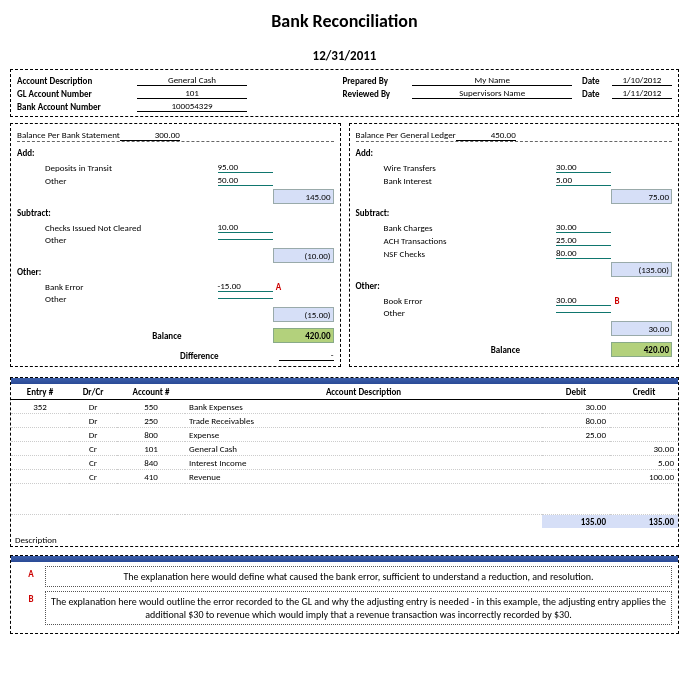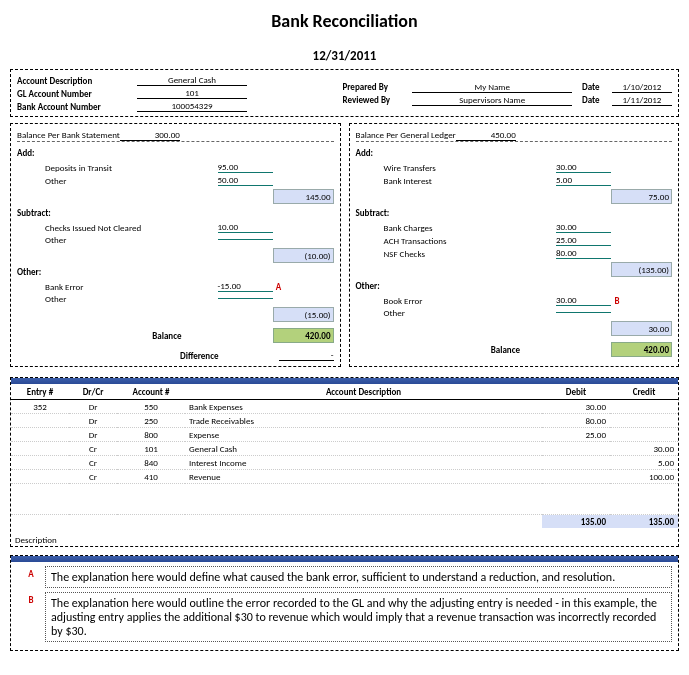--- a/index.html
+++ b/index.html
@@ -2,21 +2,21 @@
 <html><head>
 <meta charset="utf-8">
 <style>
   body { margin:0; padding:10px; font-family:"Calibri","Arial",sans-serif; font-size:9px; color:#000; background:#fff; }
   .page { width:669px; margin:0 auto; }
   .title { text-align:center; font-size:18px; font-weight:bold; margin-bottom:16px; }
   .subtitle { text-align:center; font-size:13px; font-weight:bold; margin-bottom:6px; }
   .dashed { border:1px dashed #000; }
   .hdr-grid { display:flex; }
   .hdr-left { flex:0 0 47%; padding:3px 6px; }
-  .hdr-right { flex:1; padding:3px 6px; display:flex;align-items:center; }
+  .hdr-right { flex:1; padding:3px 6px; display:flex; }
   .row { display:flex; align-items:center; margin:1px 0; }
   .lbl { font-weight:bold; flex:0 0 120px; }
   .val { flex:0 0 110px; text-align:center; border-bottom:1px solid #000; }
   .hdr-col { flex:1; }
   .hdr-r-lbl { font-weight:bold; flex:0 0 70px; }
   .hdr-r-val { flex:1; text-align:center; border-bottom:1px solid #000; margin-right:10px;}
   .hdr-date-lbl { font-weight:bold; flex:0 0 30px; }
   .hdr-date-val { flex:0 0 60px; text-align:center; border-bottom:1px solid #000; }
   .two-col { display:flex; gap:8px; margin-top:6px; }
   .panel { flex:1 1 50%; padding:5px 6px; }
@@ -42,21 +42,21 @@
   th { font-weight:bold; text-align:center; border-bottom:1px solid #000; padding:2px 4px;}
   td { border-bottom:1px dotted #ccc; padding:1px 4px; text-align:center;margin-top:25px;}
   td.left { text-align:left;}
   td.right { text-align:right;}
   .totals td { border-bottom:none; }
   .totals .tcell { background:#d6dff7; text-align:right; font-weight:bold;}
   .desc-row td { border:none; font-weight:normal; padding-top:6px;}
   .notes-wrap { border:1px dashed #000; margin-top:8px; padding-bottom:4px;}
   .note-row { display:flex; margin:4px 6px;}
   .note-key { width:28px; color:#c00; font-weight:bold; text-align:center; padding-top:2px;}
-  .note-txt { flex:1; border:1px dotted #555; padding:3px 5px; font-size:12px;}
+  .note-txt { flex:1; border:1px dotted #555; padding:3px 5px; font-size:10px;text-align:center;}
 </style>
 </head>
 <body>
 
 <div class="page">
   <div class="title">Bank Reconciliation</div>
   <div class="subtitle">12/31/2011</div>
 
   <div class="dashed hdr-grid">
     <div class="hdr-left">

